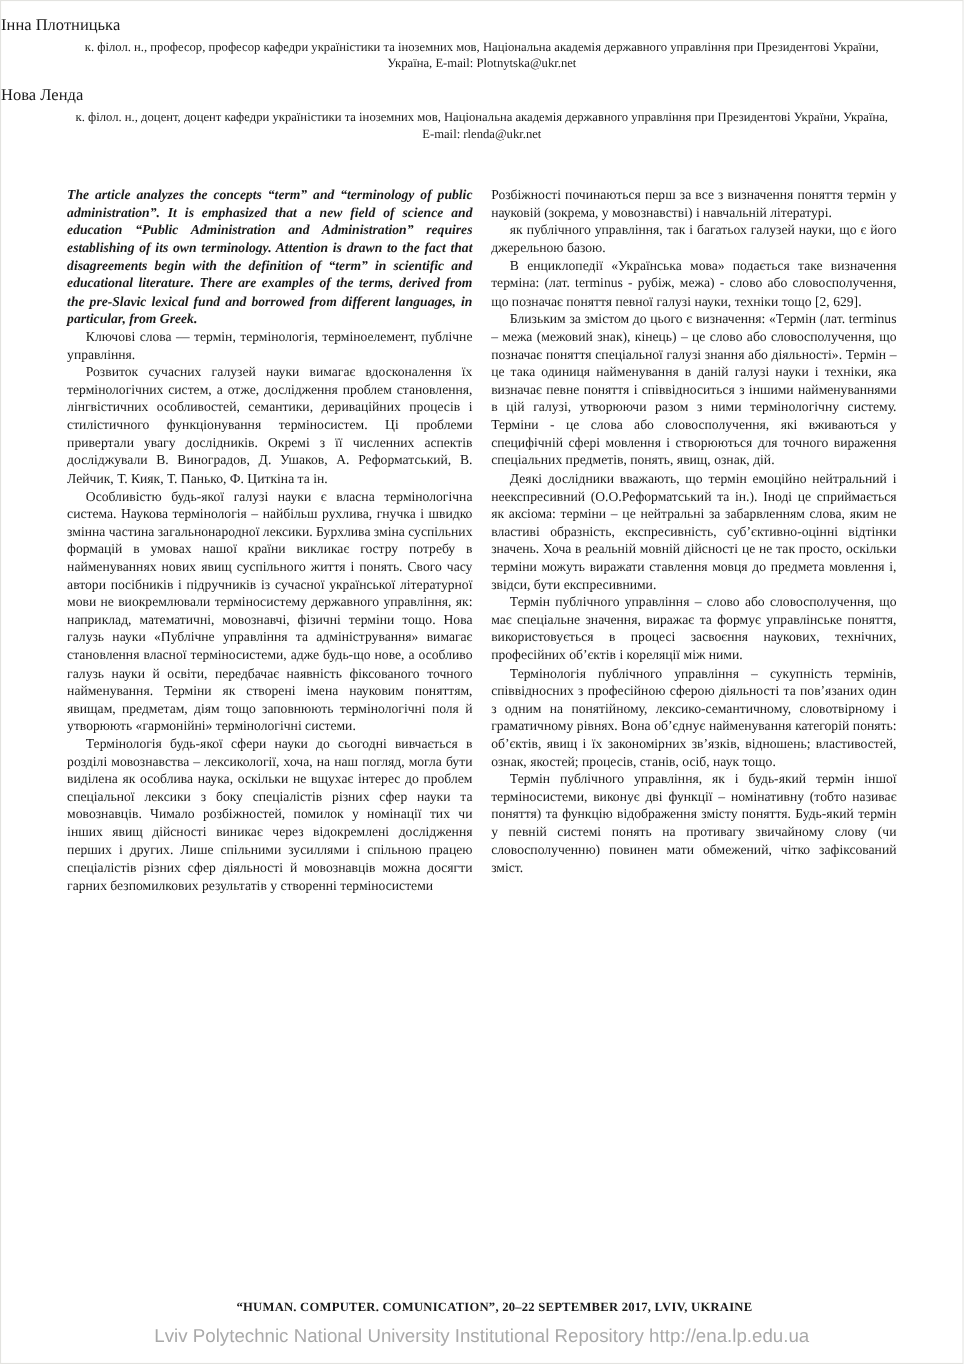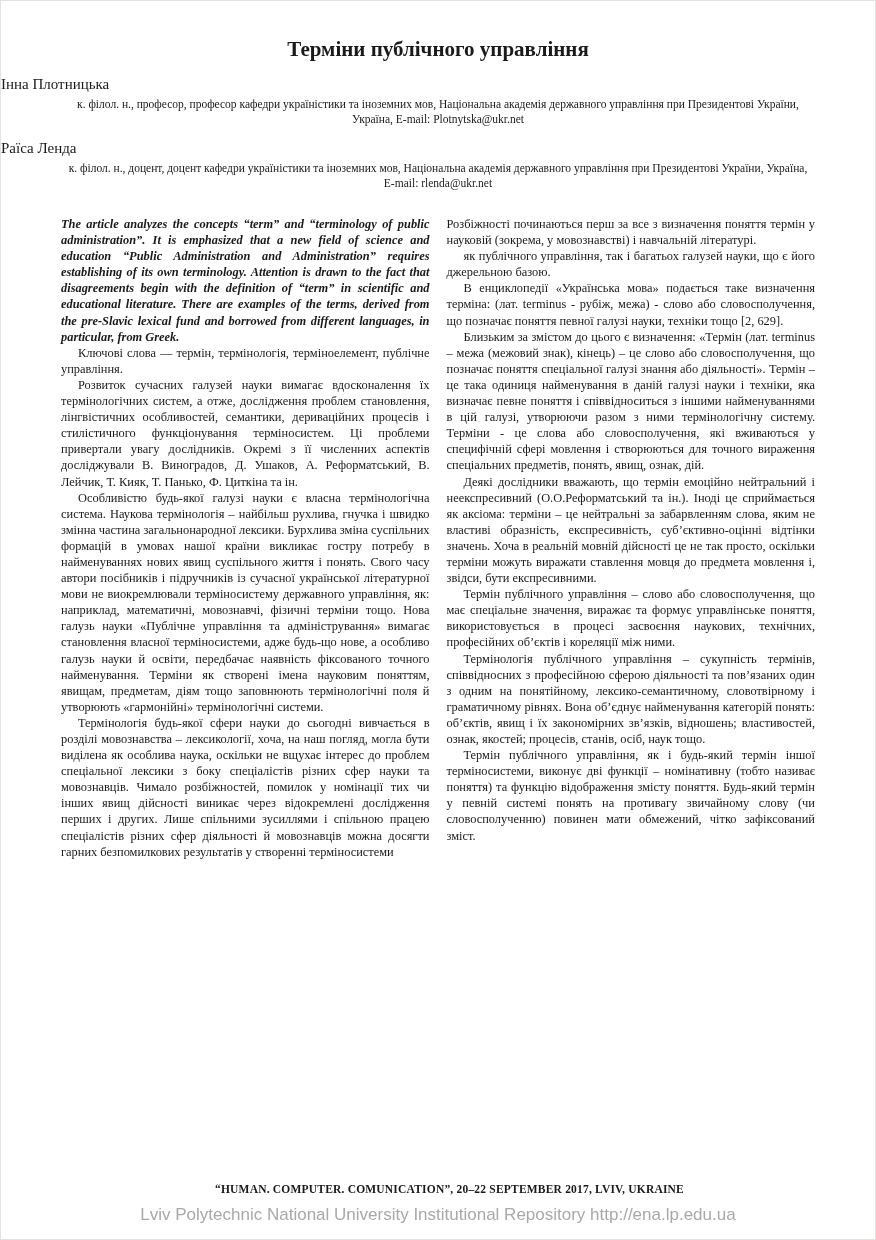--- a/index.html
+++ b/index.html
@@ -34,21 +34,21 @@
     text-align:center;
     font-size:11.5px;
     line-height:14.5px;
     margin:4px auto 0 auto;
     width:740px;
   }
   .columns{
     display:flex;
     gap:17px;
     padding:0 60px;
-    margin-top:26px;
+    margin-top:40px;
     font-size:12.4px;
     line-height:16.1px;
     text-align:justify;
   }
   .col{flex:1 1 0;min-width:0;}
   .para{margin:0;text-indent:17px;}
   .abstract{
     margin:0;
     font-weight:bold;
     font-style:italic;
@@ -75,26 +75,25 @@
     color:#a9a9a9;
     font-family:"Liberation Sans","DejaVu Sans",sans-serif;
   }
 </style>
 </head>
 <body>
 
 <div class="page">
 
 
-  <h1 class="paper-title">Терміни публічного управління</h1>
 
   <div class="author-name">Інна Плотницька</div>
   <div class="author-affiliation">к. філол. н., професор, професор кафедри україністики та іноземних мов, Національна академія державного управління при Президентові України, Україна, E-mail: Plotnytska@ukr.net</div>
 
-  <div class="author-name">Раїса Ленда</div>
+  <div class="author-name">Нова Ленда</div>
   <div class="author-affiliation">к. філол. н., доцент, доцент кафедри україністики та іноземних мов, Національна академія державного управління при Президентові України, Україна, E-mail: rlenda@ukr.net</div>
 
   <div class="columns">
     <div class="col col-left">
       <p class="abstract">The article analyzes the concepts “term” and “terminology of public administration”. It is emphasized that a new field of science and education “Public Administration and Administration” requires establishing of its own terminology. Attention is drawn to the fact that disagreements begin with the definition of “term” in scientific and educational literature. There are examples of the terms, derived from the pre-Slavic lexical fund and borrowed from different languages, in particular, from Greek.</p>
       <p class="keywords">Ключові слова — термін, термінологія, терміноелемент, публічне управління.</p>
       <div>
           <p class="para">Розвиток сучасних галузей науки вимагає вдосконалення їх термінологічних систем, а отже, дослідження проблем становлення, лінгвістичних особливостей, семантики, дериваційних процесів і стилістичного функціонування терміносистем. Ці проблеми привертали увагу дослідників. Окремі з її численних аспектів досліджували В. Виноградов, Д. Ушаков, А. Реформатський, В. Лейчик, Т. Кияк, Т. Панько, Ф. Циткіна та ін.</p>
           <p class="para">Особливістю будь-якої галузі науки є власна термінологічна система. Наукова термінологія – найбільш рухлива, гнучка і швидко змінна частина загальнонародної лексики. Бурхлива зміна суспільних формацій в умовах нашої країни викликає гостру потребу в найменуваннях нових явищ суспільного життя і понять. Свого часу автори посібників і підручників із сучасної української літературної мови не виокремлювали терміносистему державного управління, як: наприклад, математичні, мовознавчі, фізичні терміни тощо. Нова галузь науки «Публічне управління та адміністрування» вимагає становлення власної терміносистеми, адже будь-що нове, а особливо галузь науки й освіти, передбачає наявність фіксованого точного найменування. Терміни як створені імена науковим поняттям, явищам, предметам, діям тощо заповнюють термінологічні поля й утворюють «гармонійні» термінологічні системи.</p>
           <p class="para">Термінологія будь-якої сфери науки до сьогодні вивчається в розділі мовознавства – лексикології, хоча, на наш погляд, могла бути виділена як особлива наука, оскільки не вщухає інтерес до проблем спеціальної лексики з боку спеціалістів різних сфер науки та мовознавців. Чимало розбіжностей, помилок у номінації тих чи інших явищ дійсності виникає через відокремлені дослідження перших і других. Лише спільними зусиллями і спільною працею спеціалістів різних сфер діяльності й мовознавців можна досягти гарних безпомилкових результатів у створенні терміносистеми</p>

